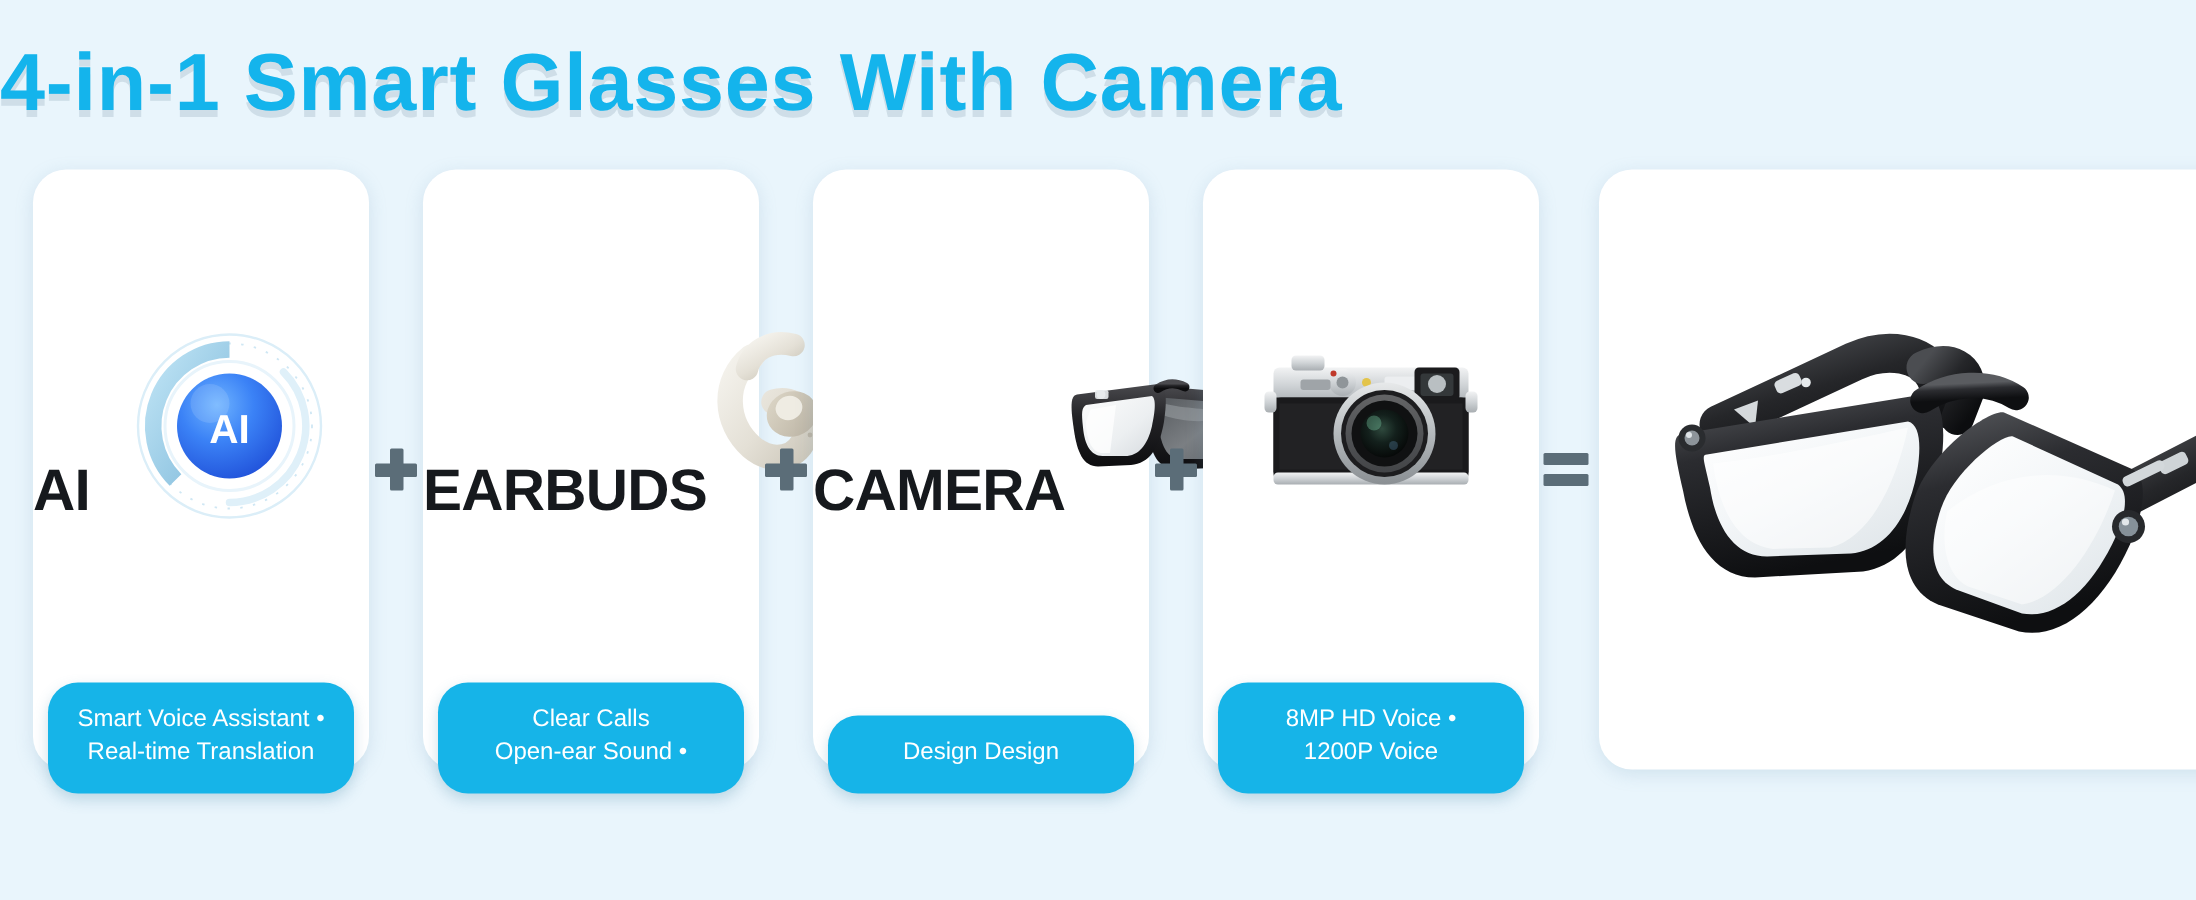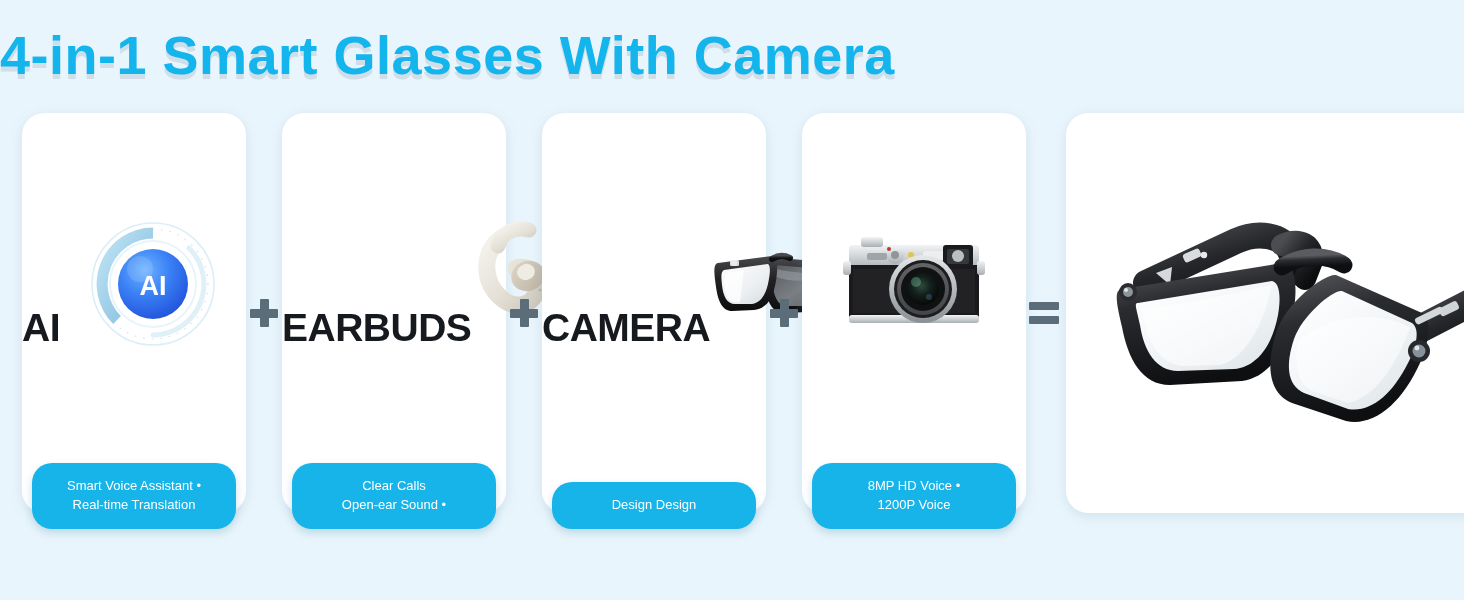--- a/index.html
+++ b/index.html
@@ -75,21 +75,21 @@
   }
 
   .caption {
     position: absolute;
     bottom: -16px;
     left: 10px;
     right: 10px;
     background: #16b4e8;
     border-radius: 20px;
     color: #ffffff;
-    font-size: 13px;
+    font-size: 16px;
     line-height: 1.42;
     text-align: center;
     padding: 14px 8px 15px;
     box-shadow: 0 4px 9px rgba(90,150,180,0.30);
   }
   .caption span { display: block; white-space: nowrap; }
 
   
   .op {
     flex: 0 0 36px;

